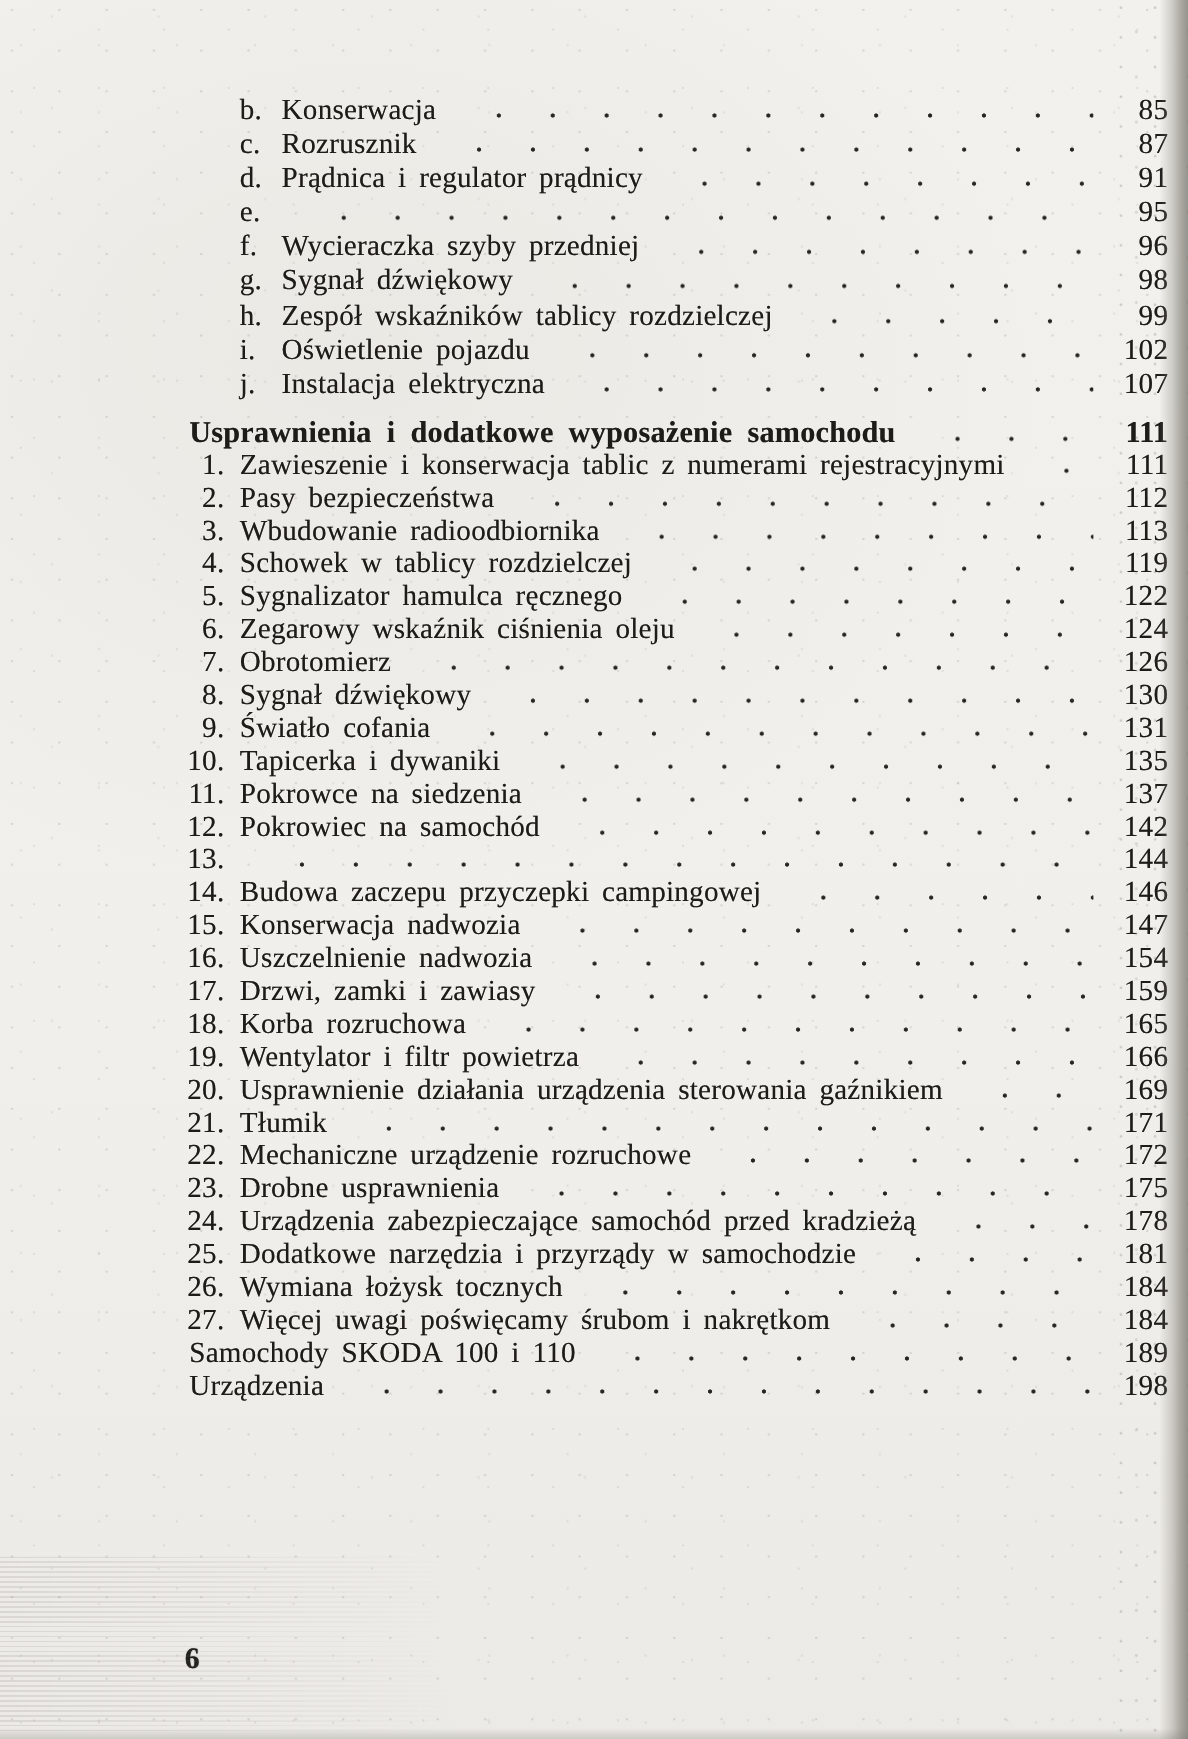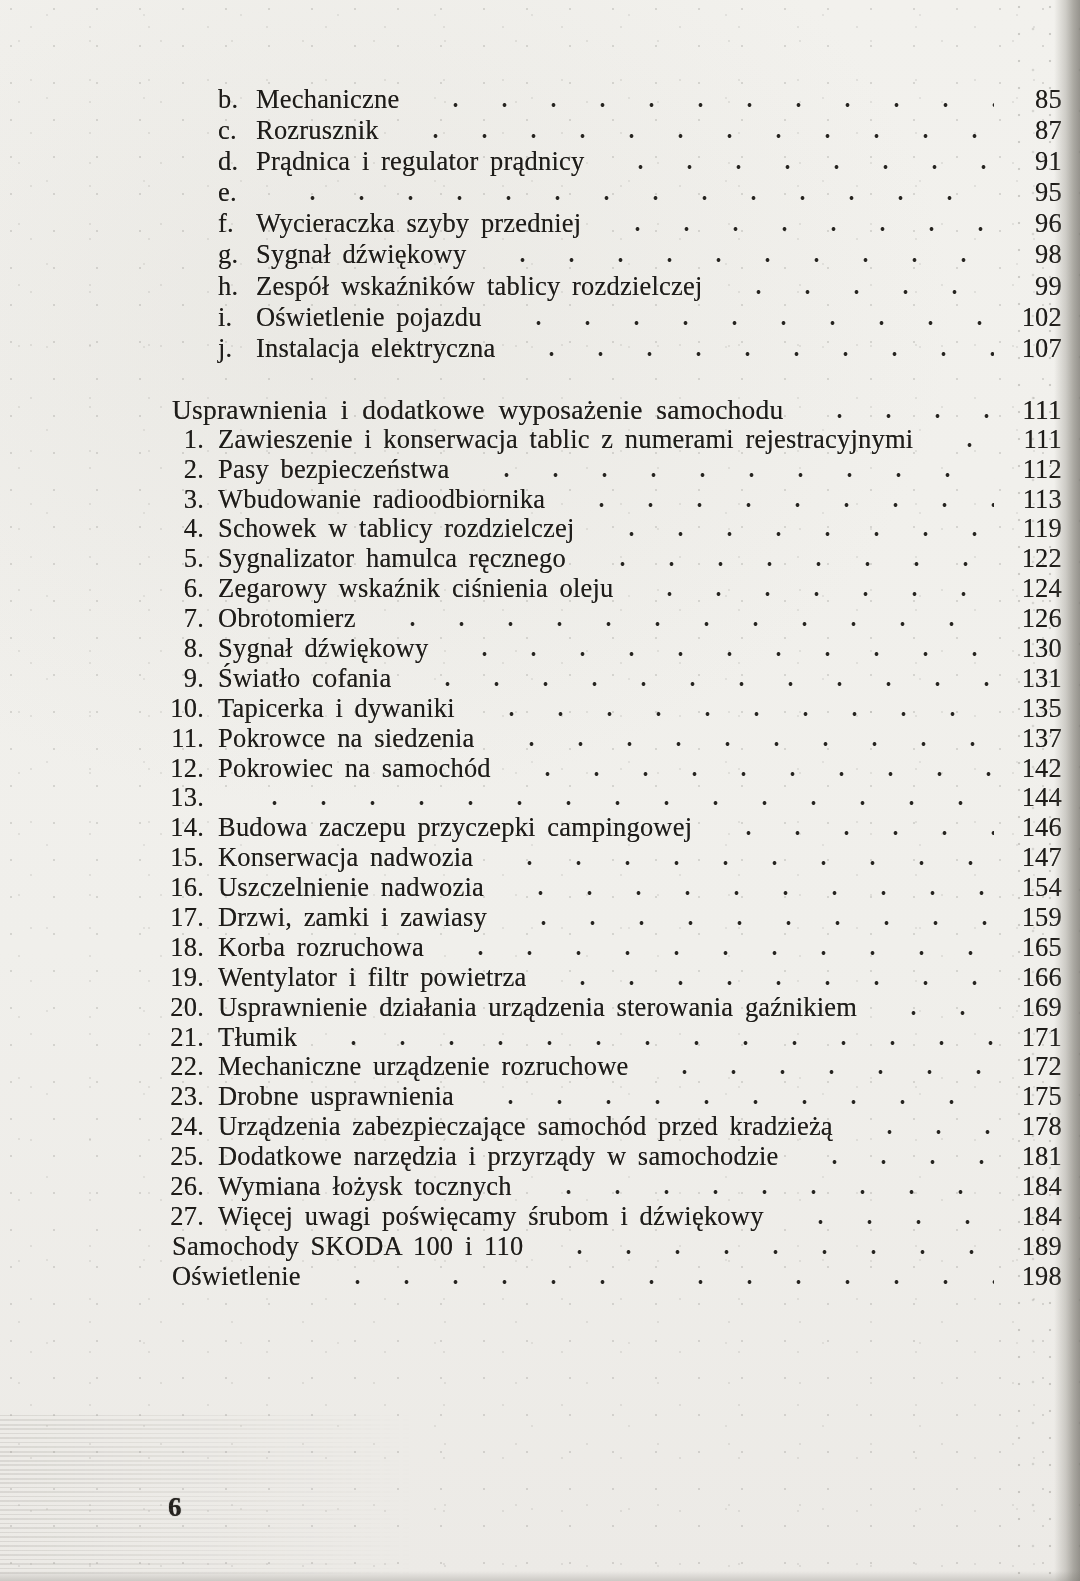--- a/index.html
+++ b/index.html
@@ -75,39 +75,39 @@
   .leader {
     flex: 1 1 auto; min-width: 0; height: 8px; align-self: baseline;
     background-image: radial-gradient(circle, #262420 1.55px, rgba(0,0,0,0) 2.25px);
     background-size: 49px 8px; background-repeat: repeat-x;
     background-position: 18px 1px;
     margin: 0 10px 0 14px;
   }
   .leader.no-dots { background: none; }
   .pagenum { flex: 0 0 58px; text-align: right; }
 
-  .heading-row { margin-top: 31px; font-weight: normal; font-size: 27.5px; word-spacing: .24em; }
+  .heading-row { margin-top: 14px; font-weight: bold; font-size: 27.5px; word-spacing: .24em; }
 
   .folio {
     position: absolute; left: 168px; top: 1492px;
     font-size: 27px; font-weight: bold; color: #23211d;
     text-shadow: 0 0 1px rgba(20,18,15,.7);
   }
 </style>
 </head>
 <body>
 
 <div class="page">
   <div class="speckle"></div>
 
   <div class="toc">
     <div class="letters-block" id="letters-block">
         <div class="row">
           <span class="label">b.</span>
-          <span class="title">Mechaniczne</span>
+          <span class="title">Konserwacja</span>
           <span class="leader"></span>
           <span class="pagenum">85</span>
         </div>
         <div class="row">
           <span class="label">c.</span>
           <span class="title">Rozrusznik</span>
           <span class="leader"></span>
           <span class="pagenum">87</span>
         </div>
         <div class="row">
@@ -310,33 +310,33 @@
           <span class="pagenum">181</span>
         </div>
         <div class="row">
           <span class="label">26.</span>
           <span class="title">Wymiana łożysk tocznych</span>
           <span class="leader"></span>
           <span class="pagenum">184</span>
         </div>
         <div class="row">
           <span class="label">27.</span>
-          <span class="title">Więcej uwagi poświęcamy śrubom i dźwiękowy</span>
+          <span class="title">Więcej uwagi poświęcamy śrubom i nakrętkom</span>
           <span class="leader"></span>
           <span class="pagenum">184</span>
         </div>
       </div>
     <div class="tail-block" id="tail-block">
         <div class="row">
           <span class="title">Samochody SKODA 100 i 110</span>
           <span class="leader"></span>
           <span class="pagenum">189</span>
         </div>
         <div class="row">
-          <span class="title">Oświetlenie</span>
+          <span class="title">Urządzenia</span>
           <span class="leader"></span>
           <span class="pagenum">198</span>
         </div>
         <div class="row">
           <span class="leader no-dots"></span>
           <span class="pagenum"></span>
         </div>
       </div>
   </div>
 

